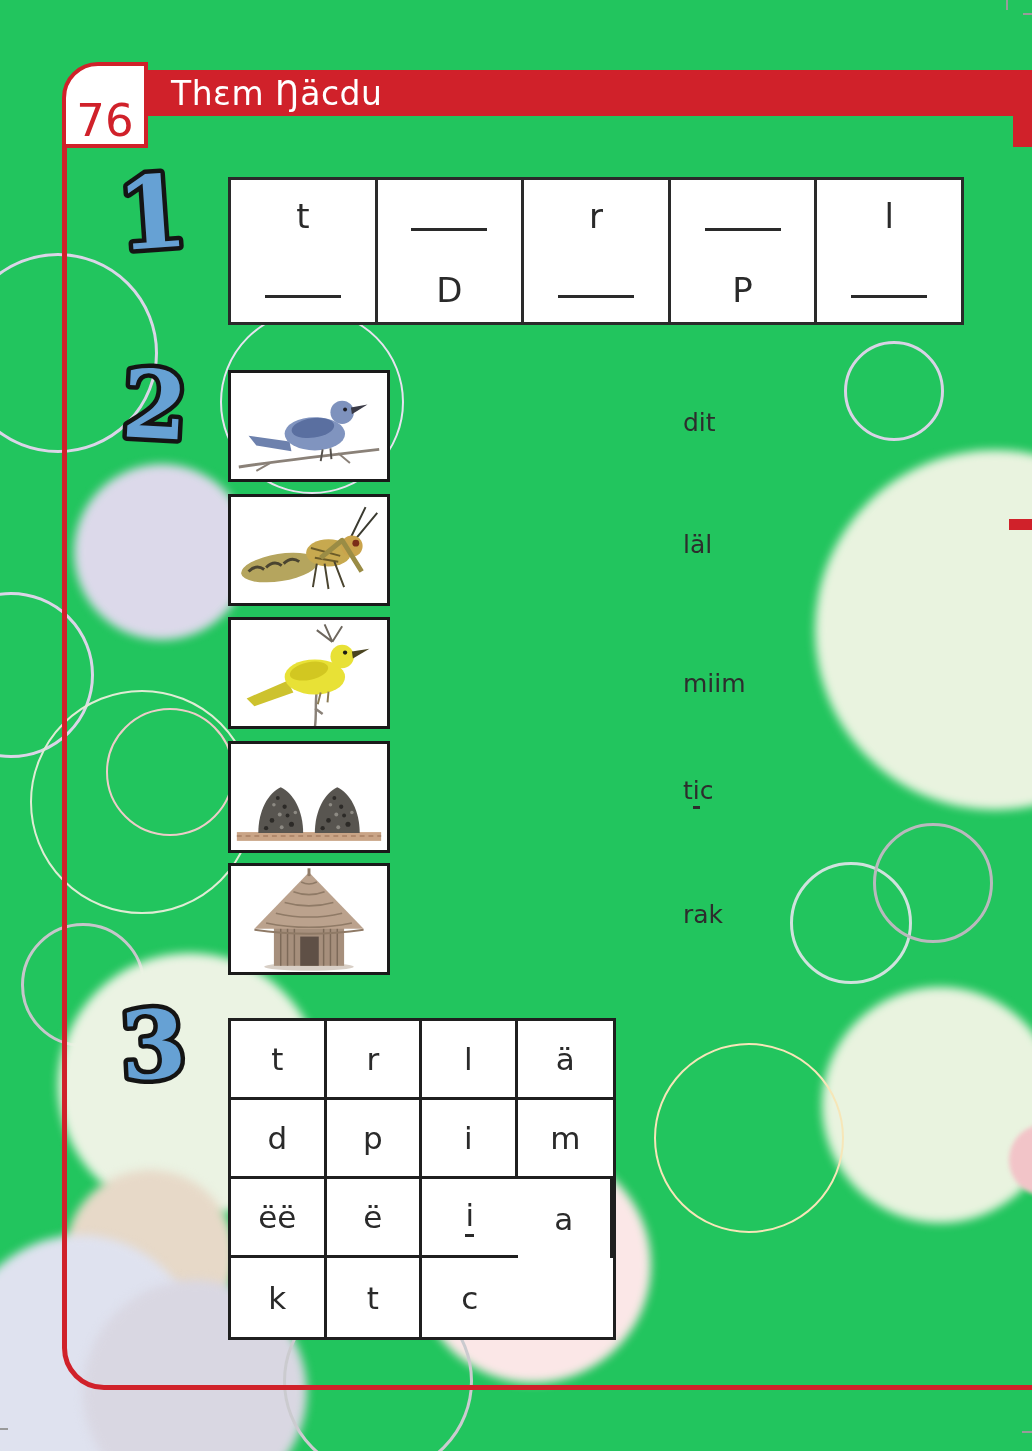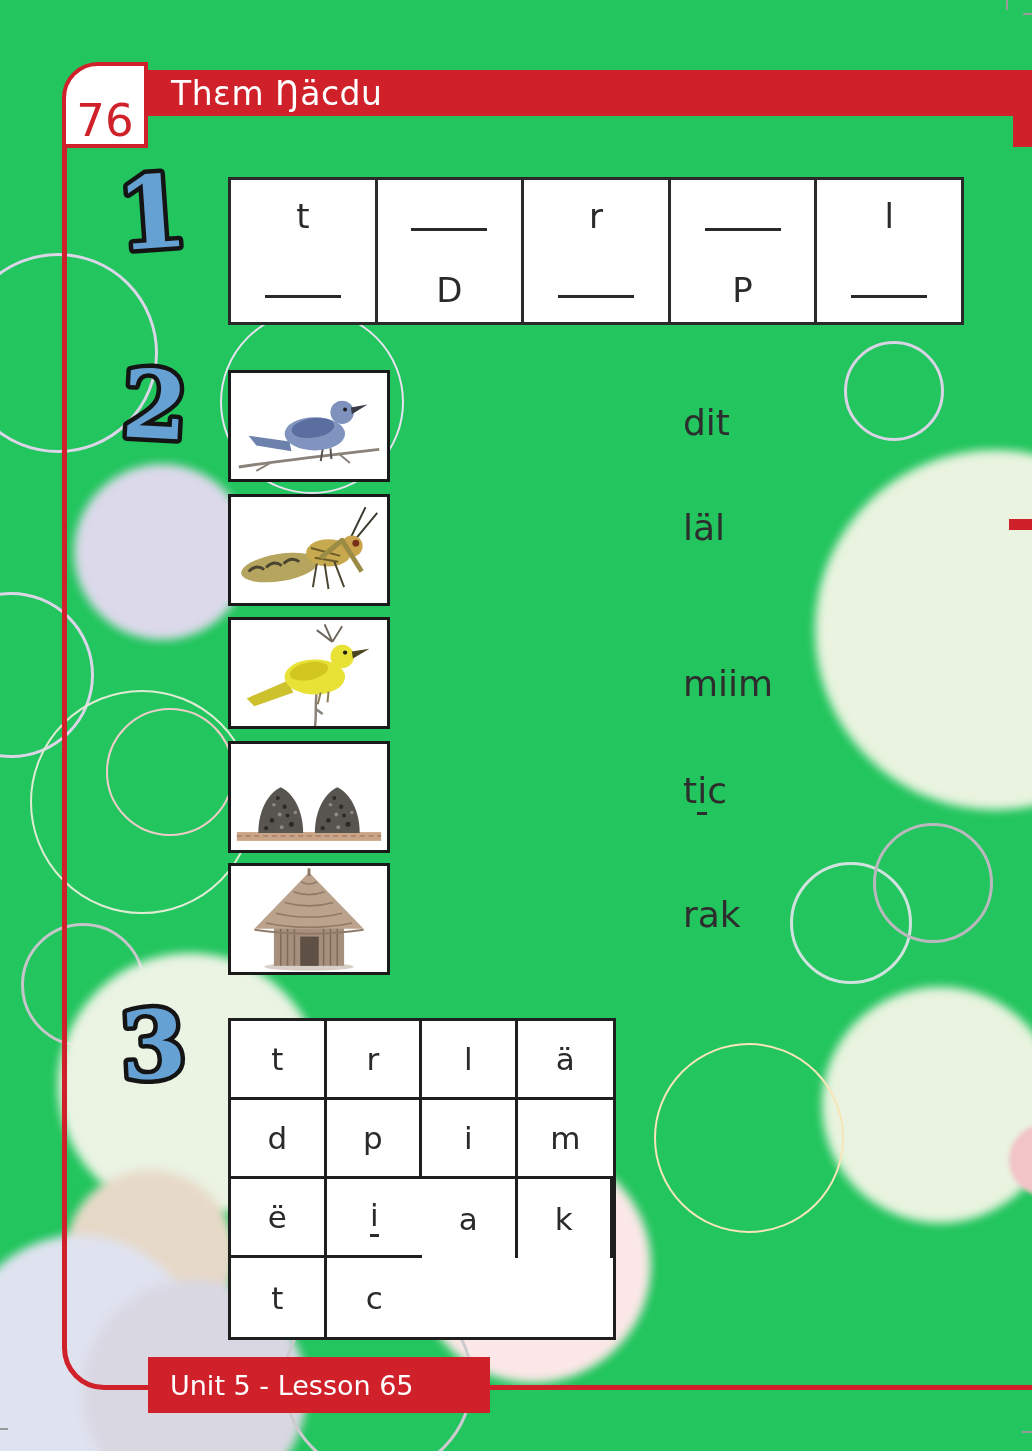--- a/index.html
+++ b/index.html
@@ -68,21 +68,21 @@
   .ex1letter.pos-top{top:16px;}
   .ex1letter.pos-bottom{bottom:12px;}
   .ansline{position:absolute;left:50%;transform:translateX(-50%);width:76px;border-bottom:3.5px solid #2a2a2a;}
   .ansline.pos-top{top:48px;}
   .ansline.pos-bottom{bottom:24px;}
   
   .picframe{
     position:absolute;left:228px;width:162px;height:112px;background:#ffffff;
     border:3px solid #1a1a1a;z-index:2;box-sizing:border-box;overflow:hidden;
   }
-  .word{position:absolute;left:683px;font-size:36px;color:#2d2d2d;z-index:2;line-height:48px;text-align:right;}
+  .word{position:absolute;left:683px;font-size:25px;color:#2d2d2d;z-index:2;line-height:48px;text-align:right;}
   .ul{border-bottom:3px solid currentColor;padding-bottom:1px;}
   
   .grid{
     position:absolute;left:228px;top:1018px;width:388px;height:322px;z-index:2;
     display:grid;grid-template-columns:repeat(4,1fr);grid-template-rows:repeat(4,1fr);
     border:3px solid #1f1f1f;background:#ffffff;box-sizing:border-box;
   }
   .gcell{
     border-right:3px solid #1f1f1f;border-bottom:3px solid #1f1f1f;
     display:flex;align-items:center;justify-content:center;font-size:31px;color:#2a2a2a;
@@ -249,21 +249,21 @@
           <path d="M64 26 Q 80 32 96 26"></path>
         <path d="M55 37 Q 80 44 105 37"></path>
           <path d="M46 48 Q 80 56 114 48"></path>
         <path d="M36 58 Q 80 67 124 58"></path>
       </g>
       <path d="M24 64 Q 80 72 136 64 L 136 66 Q 80 74 24 66 Z" fill="#8f7a66"></path>
     </svg>
   </div>
 
   <div class="word" style="top:399px;"><span>dit</span><span class="ul"></span><span></span></div>
-  <div class="word" style="top:504px;"><span>läl</span><span class="ul"></span><span></span></div>
+  <div class="word" style="top:521px;"><span>läl</span><span class="ul"></span><span></span></div>
   <div class="word" style="top:660px;"><span>miim</span><span class="ul"></span><span></span></div>
   <div class="word" style="top:767px;"><span>t</span><span class="ul">i</span><span>c</span></div>
   <div class="word" style="top:891px;"><span>rak</span><span class="ul"></span><span></span></div>
 
   <svg class="numeral" style="left:98px;top:990px;" width="110" height="106" viewBox="0 0 110 106">
     <text x="55" y="88" text-anchor="middle" font-family="DejaVu Serif" font-weight="bold" font-size="94" fill="#66a1d4" stroke="#141414" stroke-width="9" paint-order="stroke" stroke-linejoin="round" transform="rotate(-3 55 53)">3</text>
   </svg>
 
   <div class="grid">
     <div class="gcell">
@@ -284,36 +284,36 @@
     <div class="gcell">
         <span>p</span>
       </div>
     <div class="gcell">
         <span>i</span>
       </div>
     <div class="gcell lastcol">
         <span>m</span>
       </div>
     <div class="gcell">
+        <span>ëë</span>
+      </div>
+    <div class="gcell">
         <span>ë</span>
       </div>
     <div class="gcell lastcol">
         <span class="ul">i</span>
       </div>
     <div class="gcell lastrow">
         <span>a</span>
       </div>
     <div class="gcell lastrow">
         <span>k</span>
       </div>
     <div class="gcell lastrow">
         <span>t</span>
       </div>
     <div class="gcell lastrow lastcol">
         <span>c</span>
       </div>
   </div>
 
-  <div class="footer">
-    <span>Unit 5 - Lesson 65</span>
-  </div>
 
 </div>
 
 </body></html>

